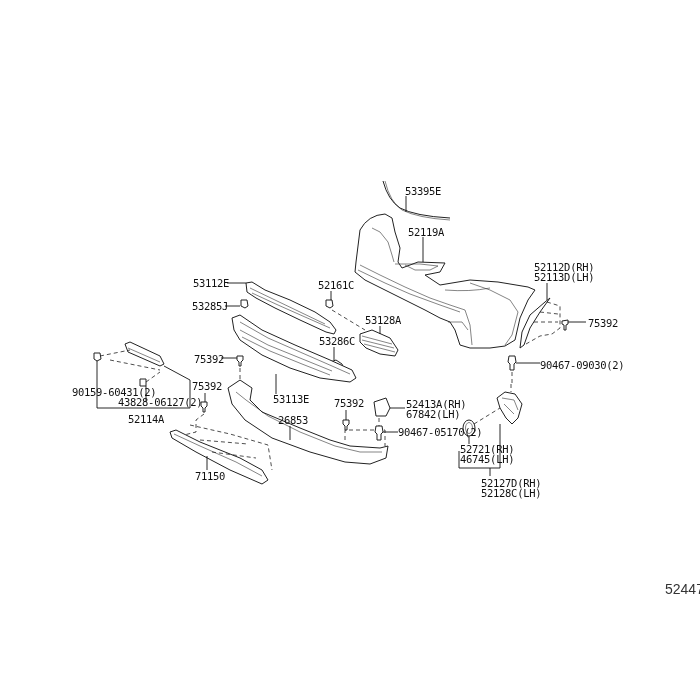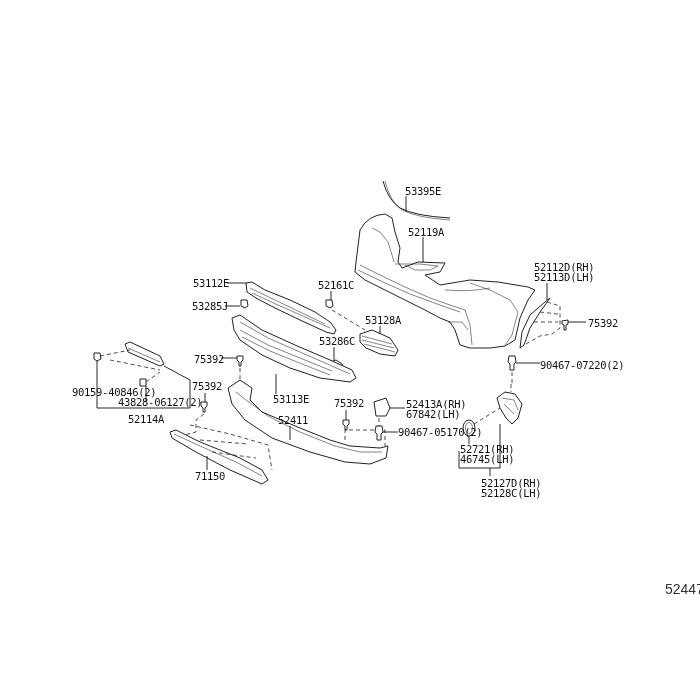--- a/index.html
+++ b/index.html
@@ -141,35 +141,35 @@
   <path class="lead" d="M469 436 L469 444"></path>
   <path class="lead" d="M459 451 L459 468 L500 468 L500 424"></path>
   <path class="lead" d="M490 468 L490 476"></path>
 </svg>
 
 <div class="lbl" style="left:405px;top:186px">53395E</div>
 <div class="lbl" style="left:408px;top:227px">52119A</div>
 <div class="lbl" style="left:534px;top:262px">52112D(RH)</div>
 <div class="lbl" style="left:534px;top:272px">52113D(LH)</div>
 <div class="lbl" style="left:588px;top:318px">75392</div>
-<div class="lbl" style="left:540px;top:360px">90467-07220(2)</div>
+<div class="lbl" style="left:540px;top:360px">90467-09030(2)</div>
 <div class="lbl" style="left:193px;top:278px">53112E</div>
 <div class="lbl" style="left:318px;top:280px">52161C</div>
 <div class="lbl" style="left:192px;top:301px">53285J</div>
 <div class="lbl" style="left:365px;top:315px">53128A</div>
 <div class="lbl" style="left:319px;top:336px">53286C</div>
 <div class="lbl" style="left:194px;top:354px">75392</div>
 <div class="lbl" style="left:192px;top:381px">75392</div>
 <div class="lbl" style="left:273px;top:394px">53113E</div>
-<div class="lbl" style="left:278px;top:415px">52411</div>
+<div class="lbl" style="left:278px;top:415px">26853</div>
 <div class="lbl" style="left:334px;top:398px">75392</div>
 <div class="lbl" style="left:406px;top:399px">52413A(RH)</div>
 <div class="lbl" style="left:406px;top:409px">67842(LH)</div>
 <div class="lbl" style="left:398px;top:427px">90467-05170(2)</div>
-<div class="lbl" style="left:72px;top:387px">90159-40846(2)</div>
+<div class="lbl" style="left:72px;top:387px">90159-60431(2)</div>
 <div class="lbl" style="left:118px;top:397px">43828-06127(2)</div>
 <div class="lbl" style="left:128px;top:414px">52114A</div>
 <div class="lbl" style="left:195px;top:471px">71150</div>
 <div class="lbl" style="left:460px;top:444px">52721(RH)</div>
 <div class="lbl" style="left:460px;top:454px">46745(LH)</div>
 <div class="lbl" style="left:481px;top:478px">52127D(RH)</div>
 <div class="lbl" style="left:481px;top:488px">52128C(LH)</div>
 
 <div class="ref" style="left:665px;top:581px">524472</div>
 </div>

